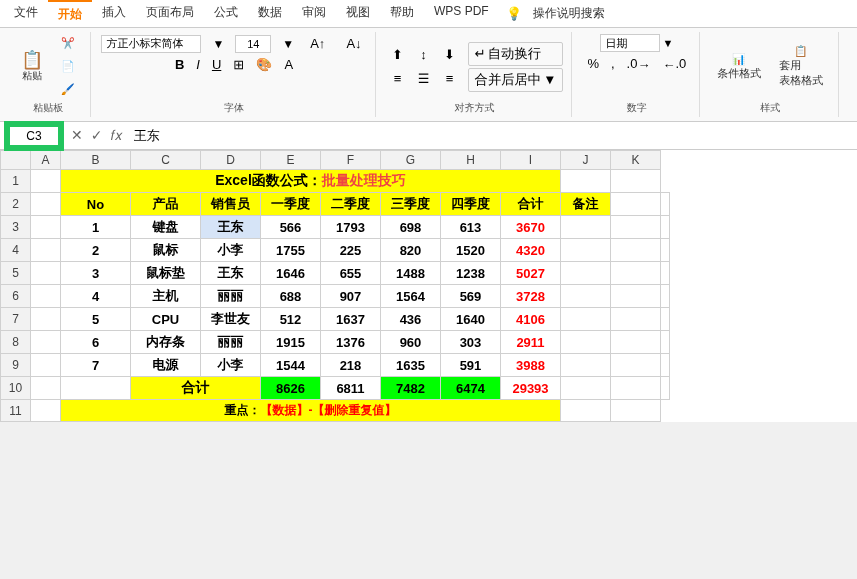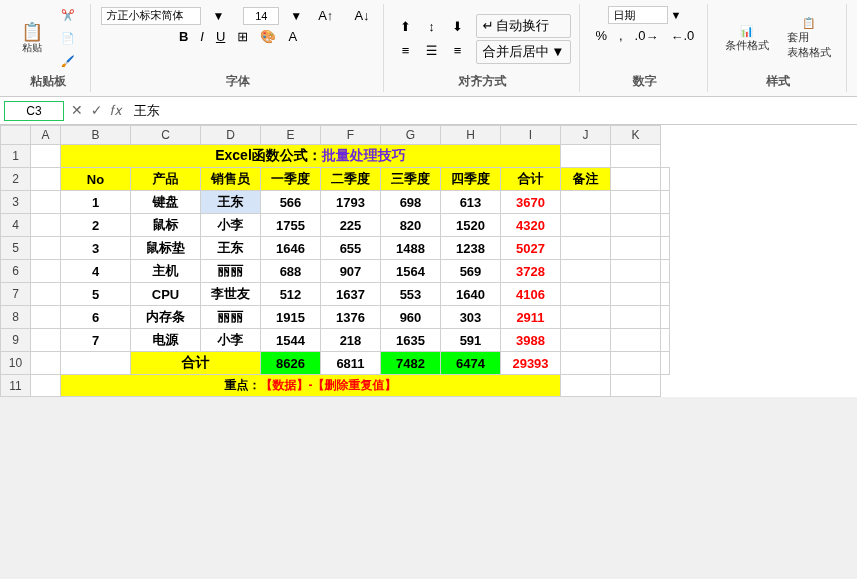--- a/index.html
+++ b/index.html
@@ -5,29 +5,29 @@
     * { margin: 0; padding: 0; box-sizing: border-box; }
     body { font-family: '方正小标宋简体', 'SimSun', sans-serif; font-size: 12px; background: #f0f0f0; overflow: hidden; }
 
     
     .ribbon { background: #f5f5f5; border-bottom: 1px solid #ccc; }
     .ribbon-tabs { display: flex; background: #fff; border-bottom: 1px solid #ccc; padding-left: 4px; }
     .ribbon-tab { padding: 4px 10px; font-size: 12px; cursor: pointer; color: #333; }
     .ribbon-tab.active { background: #fff; border-top: 2px solid #fa7c00; color: #fa7c00; font-weight: bold; }
     .ribbon-content { display: flex; align-items: stretch; background: #f9f9f9; padding: 4px 6px; min-height: 80px; gap: 2px; }
     .ribbon-group { display: flex; flex-direction: column; align-items: center; border-right: 1px solid #ddd; padding: 2px 8px; min-width: 60px; }
-    .ribbon-group-label { font-size: 12px; color: #555; margin-top: auto; padding-top: 2px; font-weight: bold; }
+    .ribbon-group-label { font-size: 10px; color: #555; margin-top: auto; padding-top: 2px; }
     .ribbon-group-content { display: flex; align-items: center; gap: 4px; flex: 1; }
     .ribbon-btn { display: flex; flex-direction: column; align-items: center; justify-content: center; padding: 2px 6px; cursor: pointer; border: 1px solid transparent; border-radius: 2px; min-width: 28px; font-size: 11px; color: #333; }
     .ribbon-icon { font-size: 18px; line-height: 1; }
     .ribbon-btn-label { font-size: 10px; white-space: nowrap; }
 
     
     .formula-bar { display: flex; align-items: center; background: #fff; border-bottom: 1px solid #ccc; padding: 2px 4px; height: 28px; }
-    .cell-ref { width: 60px; border: 1px solid #22c55e; padding: 2px 4px; font-size: 12px; text-align: center; margin-right: 4px; }
+    .cell-ref { width: 60px; border: 6px solid #22c55e; padding: 2px 4px; font-size: 12px; text-align: center; margin-right: 4px; }
     .formula-icons { display: flex; gap: 2px; margin-right: 4px; color: #666; }
     .formula-icons span { cursor: pointer; padding: 0 3px; font-size: 14px; }
     .formula-input { flex: 1; border: none; outline: none; font-size: 13px; padding: 2px 4px; font-family: inherit; }
 
     
     .spreadsheet-container { overflow: auto; background: #fff; }
     table.sheet { border-collapse: collapse; table-layout: fixed; font-size: 13px; }
     table.sheet th, table.sheet td { border: 1px solid #d0d0d0; text-align: center; padding: 2px 4px; white-space: nowrap; overflow: hidden; }
     table.sheet th { background: #f2f2f2; font-weight: normal; color: #444; font-size: 12px; }
     .row-header { width: 30px; background: #f2f2f2; color: #444; font-size: 11px; }
@@ -38,49 +38,65 @@
     .col-e { width: 60px; }
     .col-f { width: 60px; }
     .col-g { width: 60px; }
     .col-h { width: 60px; }
     .col-i { width: 60px; }
     .col-j { width: 50px; }
     .col-k { width: 50px; }
 
     .header-row th { background: #e8e8e8; }
     .title-cell { background: #ffff00; font-weight: bold; font-size: 14px; text-align: center; }
-    .title-red { color: #6d28d9; }
+    .title-red { color: #ef4444; }
     .footer-cell { background: #ffff00; font-weight: bold; font-size: 12px; text-align: center; }
     .footer-red { color: #ff0000; }
     .data-bold { font-weight: bold; }
     .red-value { color: #ff0000; font-weight: bold; }
     .green-bg { background: #00ff00; font-weight: bold; }
     .selected-cell { background: #d6e4f7; }
 
     .col-header-active { background: #d9e8fb; color: #000; }
     .row-header-active { background: #d9e8fb; }
 
     
     .font-controls { display: flex; flex-direction: column; gap: 2px; }
     .font-row1 { display: flex; align-items: center; gap: 11px; }
     .font-row2 { display: flex; align-items: center; gap: 2px; }
     .font-name-box { width: 100px; border: 1px solid #ccc; padding: 2px 4px; font-size: 11px; }
-    .font-size-box { width: 36px; border: 1px solid #ccc; padding: 2px 4px; font-size: 11px; text-align: center; margin-left: 8px; }
+    .font-size-box { width: 36px; border: 1px solid #ccc; padding: 2px 4px; font-size: 11px; text-align: center; }
     .font-btn { border: 1px solid transparent; background: transparent; padding: 1px 4px; cursor: pointer; font-size: 13px; border-radius: 2px; }
     .align-grid { display: grid; grid-template-columns: repeat(3, 24px); gap: 2px; }
     .align-btn { border: 1px solid transparent; background: transparent; width: 24px; height: 22px; cursor: pointer; font-size: 13px; border-radius: 2px; display: flex; align-items: center; justify-content: center; }
     .wrap-merge { display: flex; flex-direction: column; gap: 2px; font-size: 11px; }
     .wrap-merge-btn { border: 1px solid #ccc; background: #f9f9f9; padding: 2px 6px; cursor: pointer; white-space: nowrap; border-radius: 2px; display: flex; align-items: center; gap: 2px; }
     .number-section { display: flex; flex-direction: column; gap: 2px; align-items: center; }
     .number-row { display: flex; gap: 2px; align-items: center; }
   </style>
 </head>
 <body>
 
 <div class="ribbon">
+  <div class="ribbon-tabs">
+    <div class="ribbon-tab">文件</div>
+    <div class="ribbon-tab active">开始</div>
+    <div class="ribbon-tab">插入</div>
+    <div class="ribbon-tab">页面布局</div>
+    <div class="ribbon-tab">公式</div>
+    <div class="ribbon-tab">数据</div>
+    <div class="ribbon-tab">审阅</div>
+    <div class="ribbon-tab">视图</div>
+    <div class="ribbon-tab">帮助</div>
+    <div class="ribbon-tab">WPS PDF</div>
+    <div style="display:flex;align-items:center;margin-left:8px;">
+      <span style="font-size:13px; color:#666;">💡</span>
+      <div class="ribbon-tab">操作说明搜索</div>
+    </div>
+  </div>
 
   <div class="ribbon-content">
 
     <div class="ribbon-group">
       <div class="ribbon-group-content">
         <div class="ribbon-btn">
           <span class="ribbon-icon">📋</span>
           <span class="ribbon-btn-label">粘贴</span>
         </div>
         <div style="display:flex;flex-direction:column;gap:4px;">
@@ -308,21 +324,21 @@
         <td></td>
       </tr>
       <tr>
         <th class="row-header">7</th>
         <td></td>
         <td class="data-bold">5</td>
         <td class="data-bold">CPU</td>
         <td class="data-bold">李世友</td>
         <td class="data-bold">512</td>
         <td class="data-bold">1637</td>
-        <td class="data-bold">553</td>
+        <td class="data-bold">436</td>
         <td class="data-bold">1640</td>
         <td class="red-value">4106</td>
         <td></td>
         <td></td>
         <td></td>
       </tr>
       <tr>
         <th class="row-header">8</th>
         <td></td>
         <td class="data-bold">6</td>

